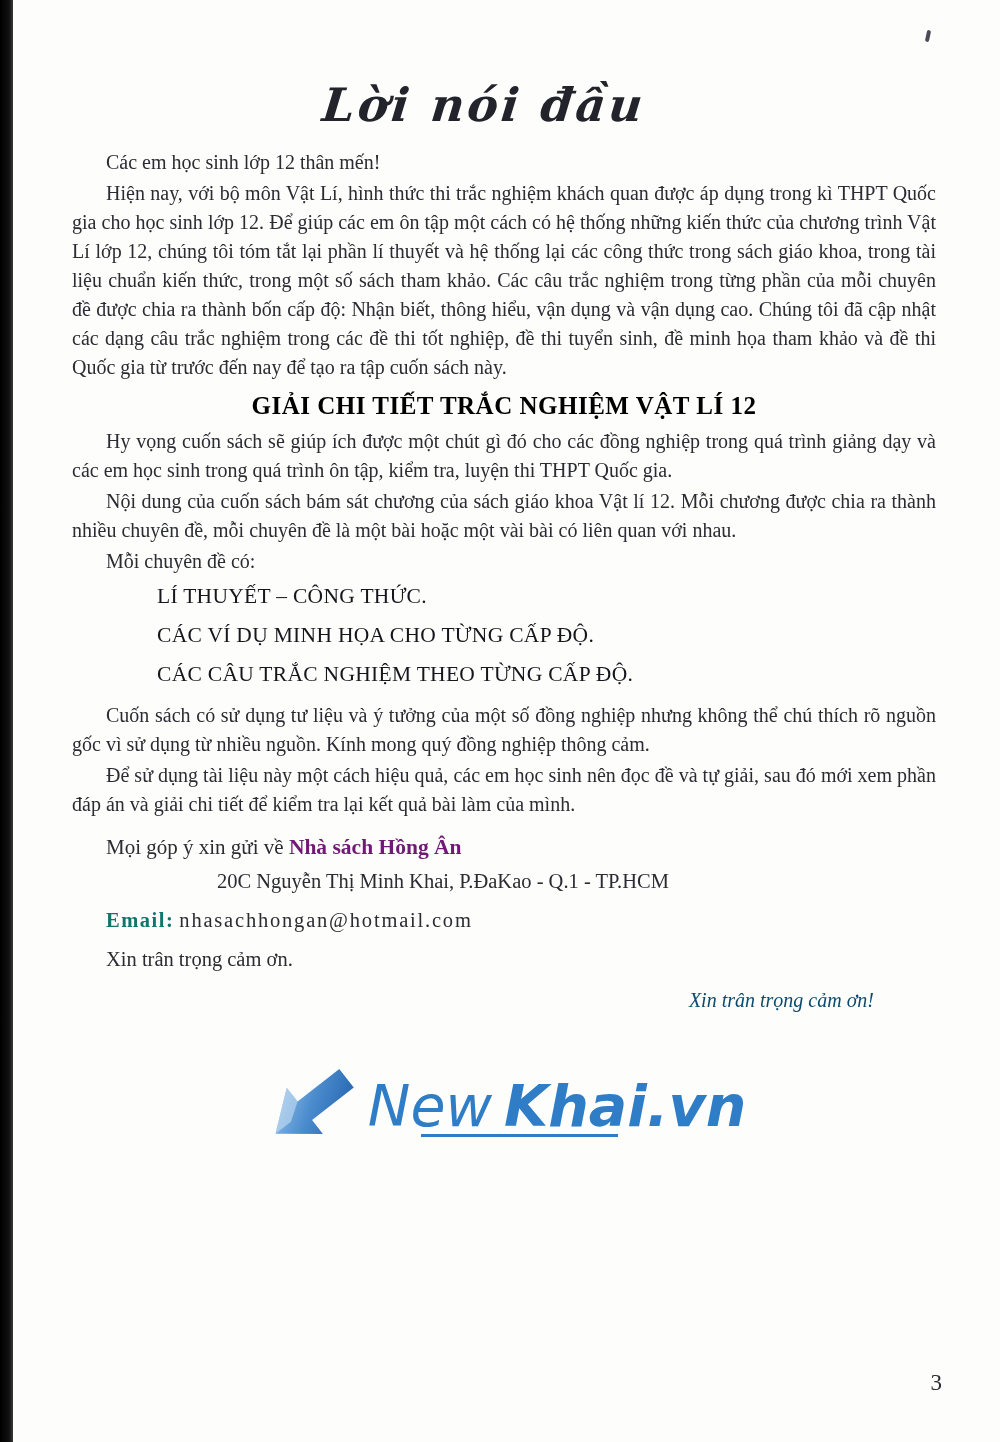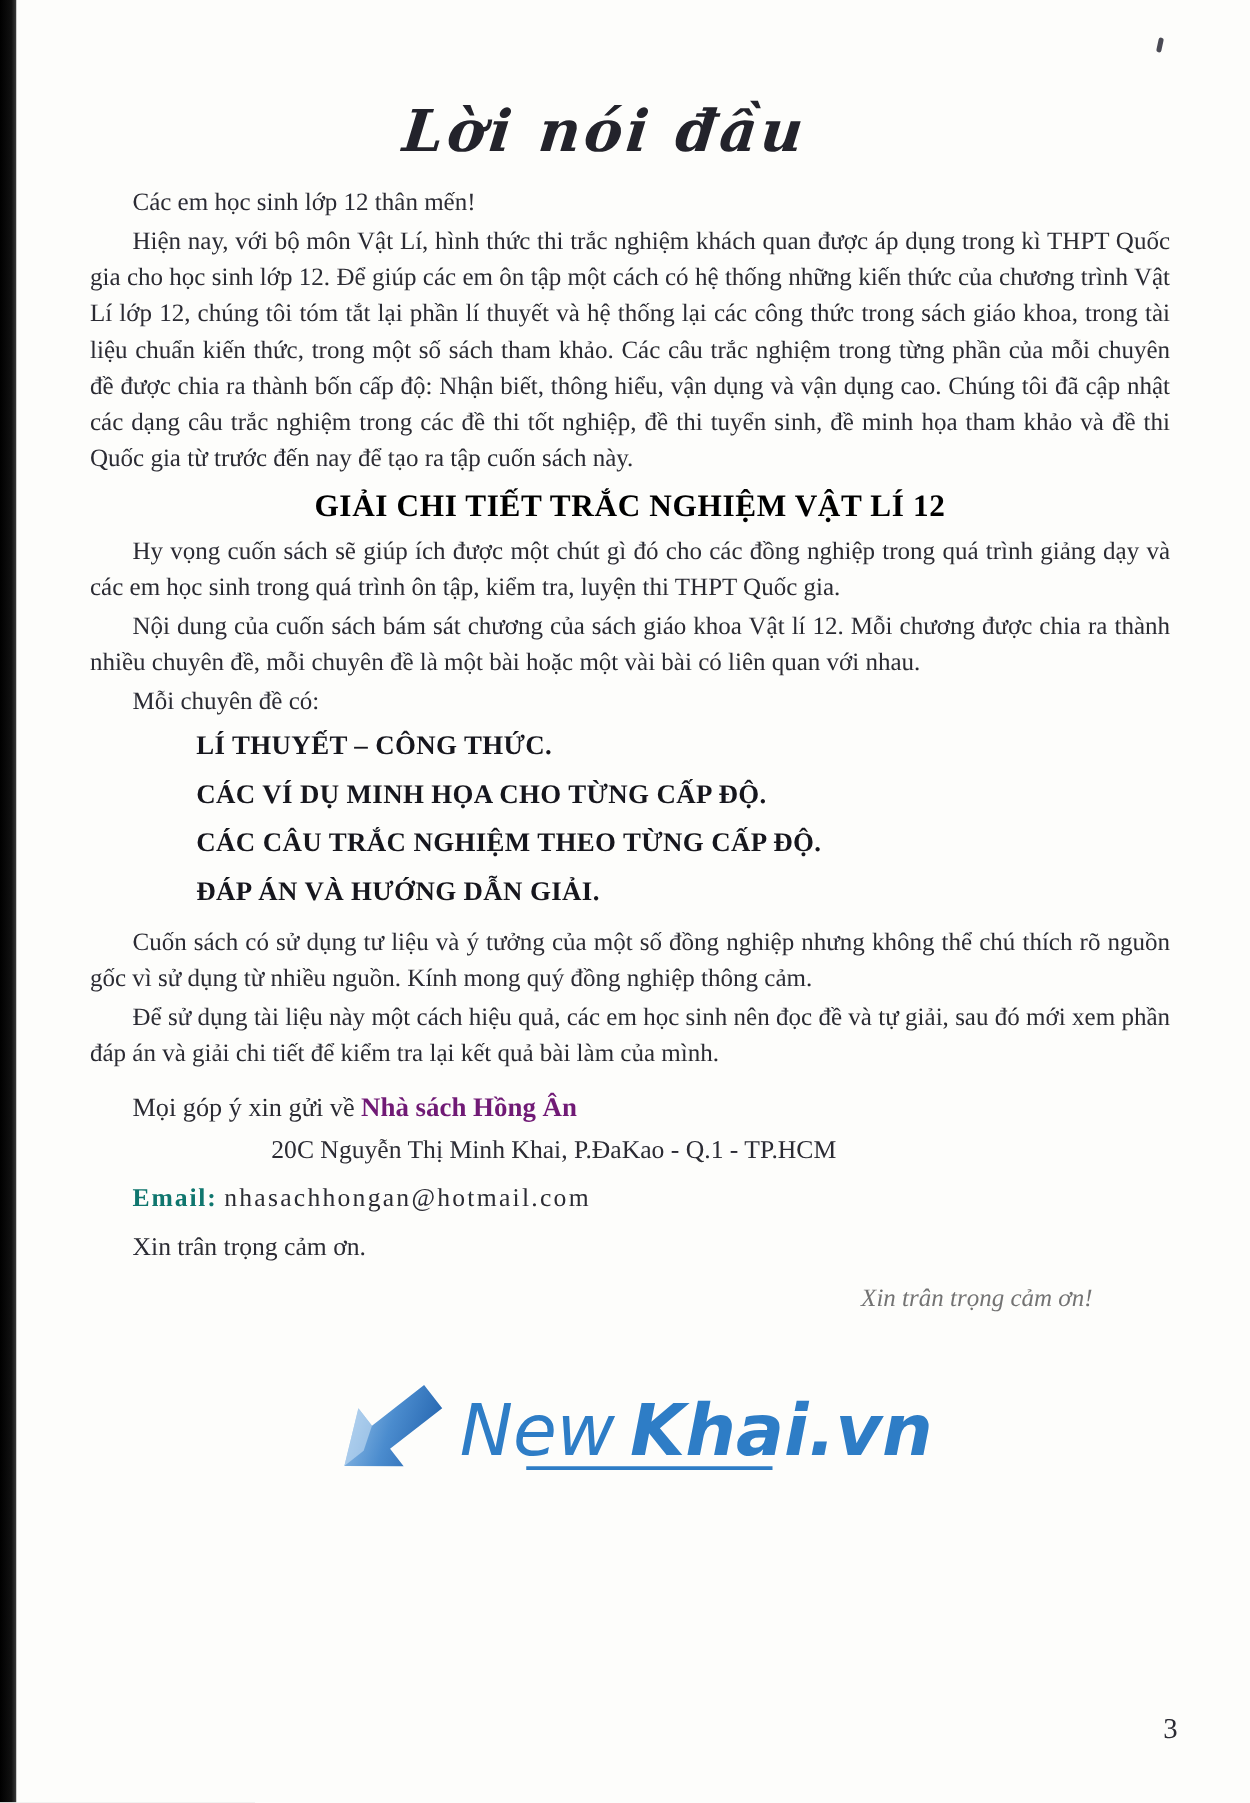--- a/index.html
+++ b/index.html
@@ -52,21 +52,21 @@
   .book-title {
     text-align: center;
     font-size: 25px;
     font-weight: bold;
     color: #000000;
     margin: 10px 0 7px 0;
     letter-spacing: 0.5px;
   }
   .feature-list { margin: 8px 0 10px 85px; }
   .feature {
-    font-weight: bold;
+    font-weight: normal;
     font-size: 21.5px;
     color: #16161d;
     margin-bottom: 14px;
     letter-spacing: 0.3px;
   }
   .contact-lead {
     margin: 16px 0 10px 0;
     text-indent: 34px;
     font-size: 21px;
   }
@@ -74,21 +74,21 @@
   .address { margin: 10px 0 16px 145px; font-size: 20.5px; }
   .email-line { margin: 8px 0 16px 0; text-indent: 34px; font-size: 20.5px; }
   .email-label { font-weight: bold; letter-spacing: 1.5px; color: #0f766e; }
   .email-value { letter-spacing: 1.8px; }
   .thanks { margin: 8px 0 0 0; text-indent: 34px; font-size: 20.5px; }
   .thanks-right {
     margin: 18px 62px 0 0;
     text-align: right;
     font-style: italic;
     font-size: 20px;
-    color: #737373;
+    color: #0c4a6e;
   }
   .logo-row {
     display: flex;
     align-items: center;
     justify-content: center;
     gap: 8px;
     margin-top: 46px;
   }
   .logo-text {
     position: relative;
@@ -135,21 +135,20 @@
     <h2 class="book-title">GIẢI CHI TIẾT TRẮC NGHIỆM VẬT LÍ 12</h2>
 
     <p class="para">Hy vọng cuốn sách sẽ giúp ích được một chút gì đó cho các đồng nghiệp trong quá trình giảng dạy và các em học sinh trong quá trình ôn tập, kiểm tra, luyện thi THPT Quốc gia.</p>
     <p class="para">Nội dung của cuốn sách bám sát chương của sách giáo khoa Vật lí 12. Mỗi chương được chia ra thành nhiều chuyên đề, mỗi chuyên đề là một bài hoặc một vài bài có liên quan với nhau.</p>
     <p class="para">Mỗi chuyên đề có:</p>
 
     <div class="feature-list">
       <div class="feature">LÍ THUYẾT – CÔNG THỨC.</div>
       <div class="feature">CÁC VÍ DỤ MINH HỌA CHO TỪNG CẤP ĐỘ.</div>
       <div class="feature">CÁC CÂU TRẮC NGHIỆM THEO TỪNG CẤP ĐỘ.</div>
-      <div class="feature">ĐÁP ÁN VÀ HƯỚNG DẪN GIẢI.</div>
     </div>
 
     <p class="para">Cuốn sách có sử dụng tư liệu và ý tưởng của một số đồng nghiệp nhưng không thể chú thích rõ nguồn gốc vì sử dụng từ nhiều nguồn. Kính mong quý đồng nghiệp thông cảm.</p>
     <p class="para">Để sử dụng tài liệu này một cách hiệu quả, các em học sinh nên đọc đề và tự giải, sau đó mới xem phần đáp án và giải chi tiết để kiểm tra lại kết quả bài làm của mình.</p>
 
     <p class="contact-lead"><span>Mọi góp ý xin gửi về </span><span class="contact-name">Nhà sách Hồng Ân</span></p>
 
     <p class="address">20C Nguyễn Thị Minh Khai, P.ĐaKao - Q.1 - TP.HCM</p>
 
     <p class="email-line"><span class="email-label">Email:</span> <span class="email-value">nhasachhongan@hotmail.com</span></p>

